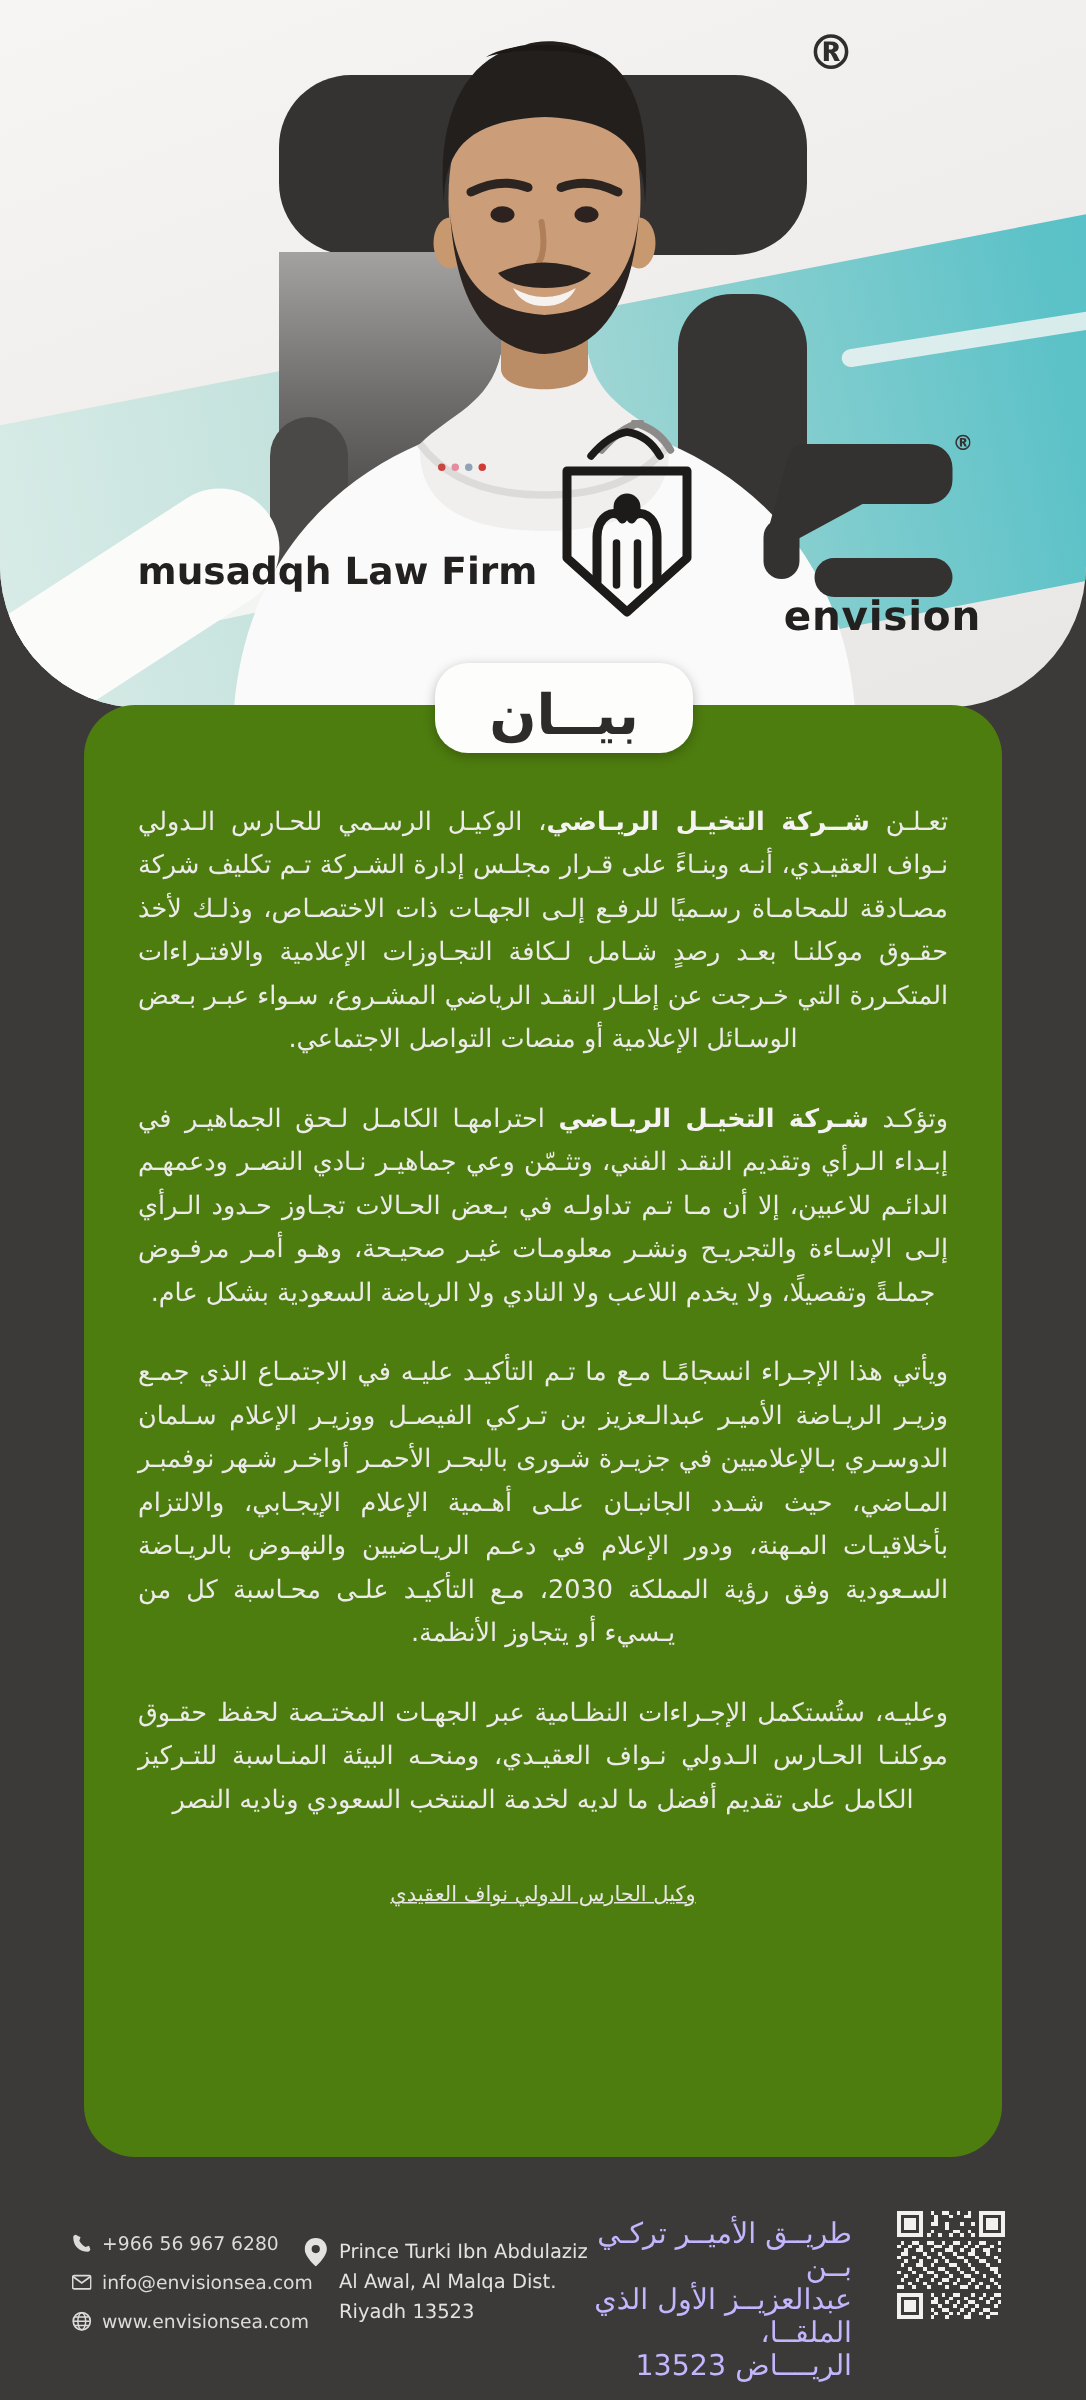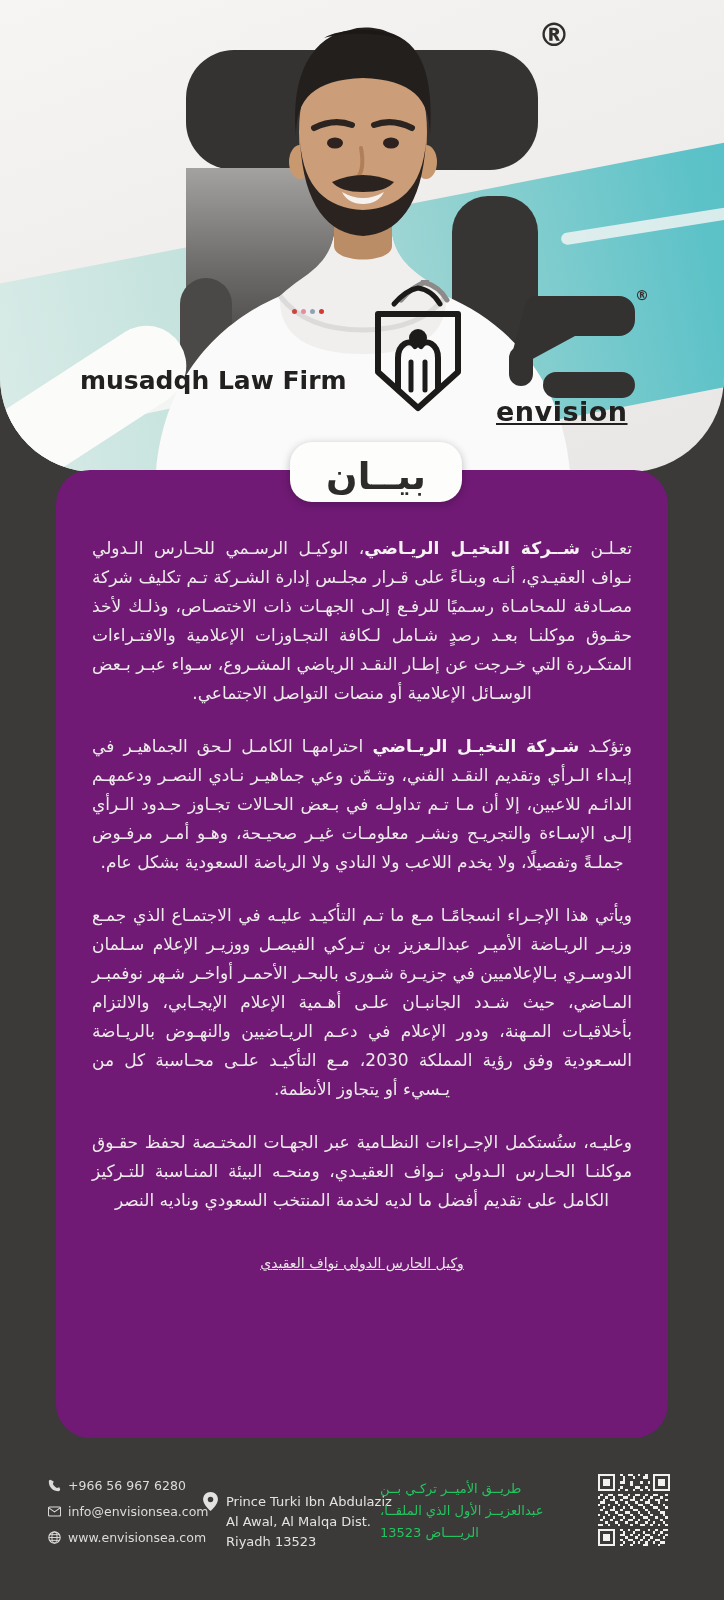--- a/index.html
+++ b/index.html
@@ -30,55 +30,55 @@
   .gray-block{position:absolute;left:186px;top:168px;width:170px;height:168px;
     background:linear-gradient(180deg,#a3a2a1 0%,#6c6b6a 60%,#4e4d4c 100%);border-radius:0 0 0 44px;}
   .slab-right{position:absolute;left:452px;top:196px;width:86px;height:162px;border-radius:36px;background:#373534;}
   .slab-left-small{position:absolute;left:180px;top:278px;width:52px;height:120px;border-radius:26px;background:#4a4948;}
   .reg-top{position:absolute;left:538px;top:16px;font-size:32px;font-weight:bold;color:#2f2e2d;}
   .person{position:absolute;left:128px;top:24px;width:470px;height:448px;}
   .hoodie-dots{position:absolute;left:292px;top:309px;display:flex;gap:4px;}
   .hoodie-dots i{width:5px;height:5px;border-radius:50%;display:block;}
   .law-ar{position:absolute;left:80px;top:322px;width:290px;text-align:center;
     font-size:33px;font-weight:bold;color:#232120;direction:rtl;}
-  .law-en{position:absolute;left:80px;top:366px;width:290px;text-align:left;
+  .law-en{position:absolute;left:80px;top:366px;width:290px;text-align:center;
     font-size:25px;font-weight:bold;color:#232120;}
   .shield{position:absolute;left:366px;top:280px;width:104px;height:136px;}
   .env-mark{position:absolute;left:503px;top:288px;width:144px;height:112px;}
-  .env-word{position:absolute;left:496px;top:396px;width:158px;text-align:left;
-    font-size:27px;font-weight:bold;color:#232120;letter-spacing:.5px;text-decoration:underline;}
+  .env-word{position:absolute;left:496px;top:396px;width:158px;text-align:right;
+    font-size:27px;font-weight:bold;color:#232120;letter-spacing:.5px;}
   
   .pill{
     position:absolute;left:290px;top:442px;width:172px;height:60px;background:#fdfdfc;
     border-radius:22px;z-index:5;text-align:center;line-height:70px;
     font-size:37px;font-weight:bold;color:#2e2c2b;direction:rtl;
     box-shadow:0 2px 8px rgba(0,0,0,.25);
   }
   .panel{
     position:absolute;left:56px;top:470px;width:612px;height:968px;
-    background:#701a75;border-radius:34px;direction:rtl;
+    background:#4d7c0f;border-radius:34px;direction:rtl;
   }
   .panel-inner{padding:64px 36px 0 36px;}
   .panel-inner p{
     margin:0 0 24px 0;color:#edebe9;font-size:17px;line-height:29px;
     text-align:justify;text-align-last:center;
   }
   .panel-inner p strong{font-weight:bold;color:#f5f3f1;}
   .signature{margin-top:32px;text-align:center;color:#f0eeec;}
   .signature .company{font-weight:bold;font-size:19px;line-height:34px;}
   .signature .agent{font-size:14px;line-height:32px;color:#e8e6e4;text-decoration:underline;}
   
   .footer{position:absolute;left:0;top:1452px;width:724px;height:148px;color:#dcdbd9;}
-  .contacts{position:absolute;left:48px;top:26px;}
+  .contacts{position:absolute;left:48px;top:36px;}
   .contact-row{display:flex;align-items:center;gap:7px;margin-bottom:11px;font-size:12.5px;}
   .contact-row svg{flex:0 0 auto;}
   .pin-address{position:absolute;left:203px;top:40px;display:flex;gap:8px;}
   .pin-address .lines{font-size:13px;line-height:20px;color:#e3e2e0;}
-  .address-ar{position:absolute;left:380px;top:26px;width:188px;direction:rtl;text-align:left;
-    font-size:13px;line-height:22px;color:#22c55e;}
+  .address-ar{position:absolute;left:380px;top:26px;width:188px;direction:rtl;text-align:right;
+    font-size:19px;line-height:22px;color:#c4b5fd;}
   .qr{position:absolute;left:598px;top:22px;width:72px;height:72px;}
 </style>
 </head>
 <body>
 
 <div class="canvas">
 
   <div class="header">
     <div class="teal-band"></div>
     <div class="teal-streak streak1"></div>

